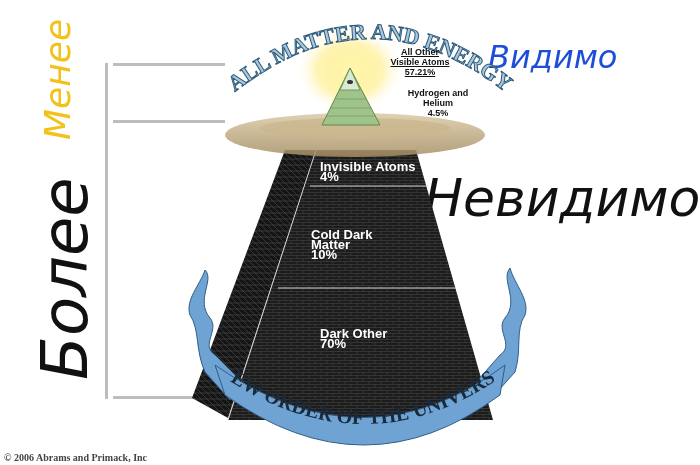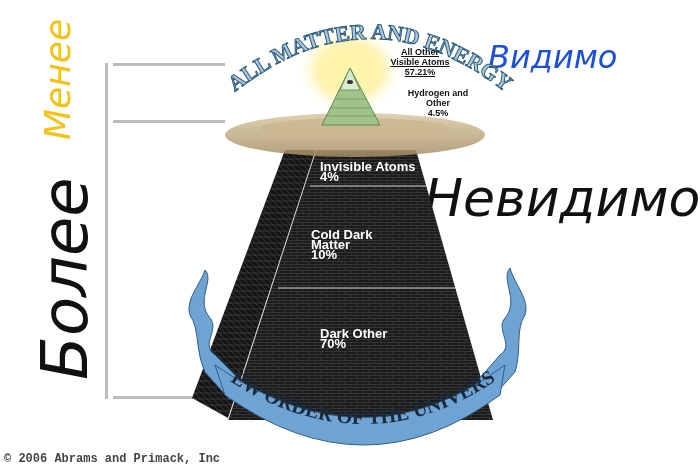--- a/index.html
+++ b/index.html
@@ -6,21 +6,21 @@
   body{width:700px;height:465px;background:#ffffff;position:relative;overflow:hidden;font-family:"Liberation Sans",sans-serif;}
   .abs{position:absolute;}
   .rot{transform-origin:center center;transform:rotate(-90deg);white-space:nowrap;font-style:italic;}
   .label-menee{left:8px;top:70px;width:100px;height:40px;font-size:36px;color:#f2c21a;line-height:40px;text-align:center;font-family:"DejaVu Sans",sans-serif;}
   .label-bolee{left:-30px;top:250px;width:190px;height:70px;font-size:64px;color:#111;line-height:70px;text-align:center;font-family:"DejaVu Sans",sans-serif;}
   .label-vidimo{left:488px;top:38px;font-size:32px;color:#1d4ed8;font-style:italic;font-family:"DejaVu Sans",sans-serif;}
   .label-nevidimo{left:424px;top:168px;font-size:52px;color:#111;font-style:italic;font-family:"DejaVu Sans",sans-serif;}
   .line{background:#bdbdbd;position:absolute;}
   .seg-label{position:absolute;color:#fff;font-weight:bold;font-size:13px;text-align:left;line-height:10px;}
   .top-label{position:absolute;color:#111;font-weight:bold;font-size:9px;text-align:center;line-height:10px;}
-  .copyright{left:4px;top:452px;font-size:12px;color:#444;font-family:Liberation Mono, monospace;font-weight:bold;}
+  .copyright{left:4px;top:452px;font-size:10px;color:#444;font-family:Liberation Serif, serif;font-weight:bold;}
 </style>
 </head>
 <body>
 
 <div class="line" style="left:105px;top:63px;width:3px;height:336px;"></div>
 <div class="line" style="left:113px;top:63px;width:112px;height:3px;"></div>
 <div class="line" style="left:113px;top:120px;width:112px;height:3px;"></div>
 <div class="line" style="left:113px;top:396px;width:112px;height:3px;"></div>
 
 <div class="abs rot label-menee">Менее</div>
@@ -84,21 +84,21 @@
   </text>
 </svg>
 
 <div class="top-label" style="left:380px;top:47px;width:80px;text-decoration:underline;">
   <div>All Other</div>
   <div>Visible Atoms</div>
   <div>57.21%</div>
 </div>
 <div class="top-label" style="left:398px;top:88px;width:80px;">
   <div>Hydrogen and</div>
-  <div>Other</div>
+  <div>Helium</div>
   <div>4.5%</div>
 </div>
 
 <div class="seg-label" style="left:320px;top:162px;width:100px;">
   <div>Invisible Atoms</div>
   <div>4%</div>
 </div>
 <div class="seg-label" style="left:311px;top:230px;width:104px;">
   <div>Cold Dark Matter</div>
   <div>10%</div>

